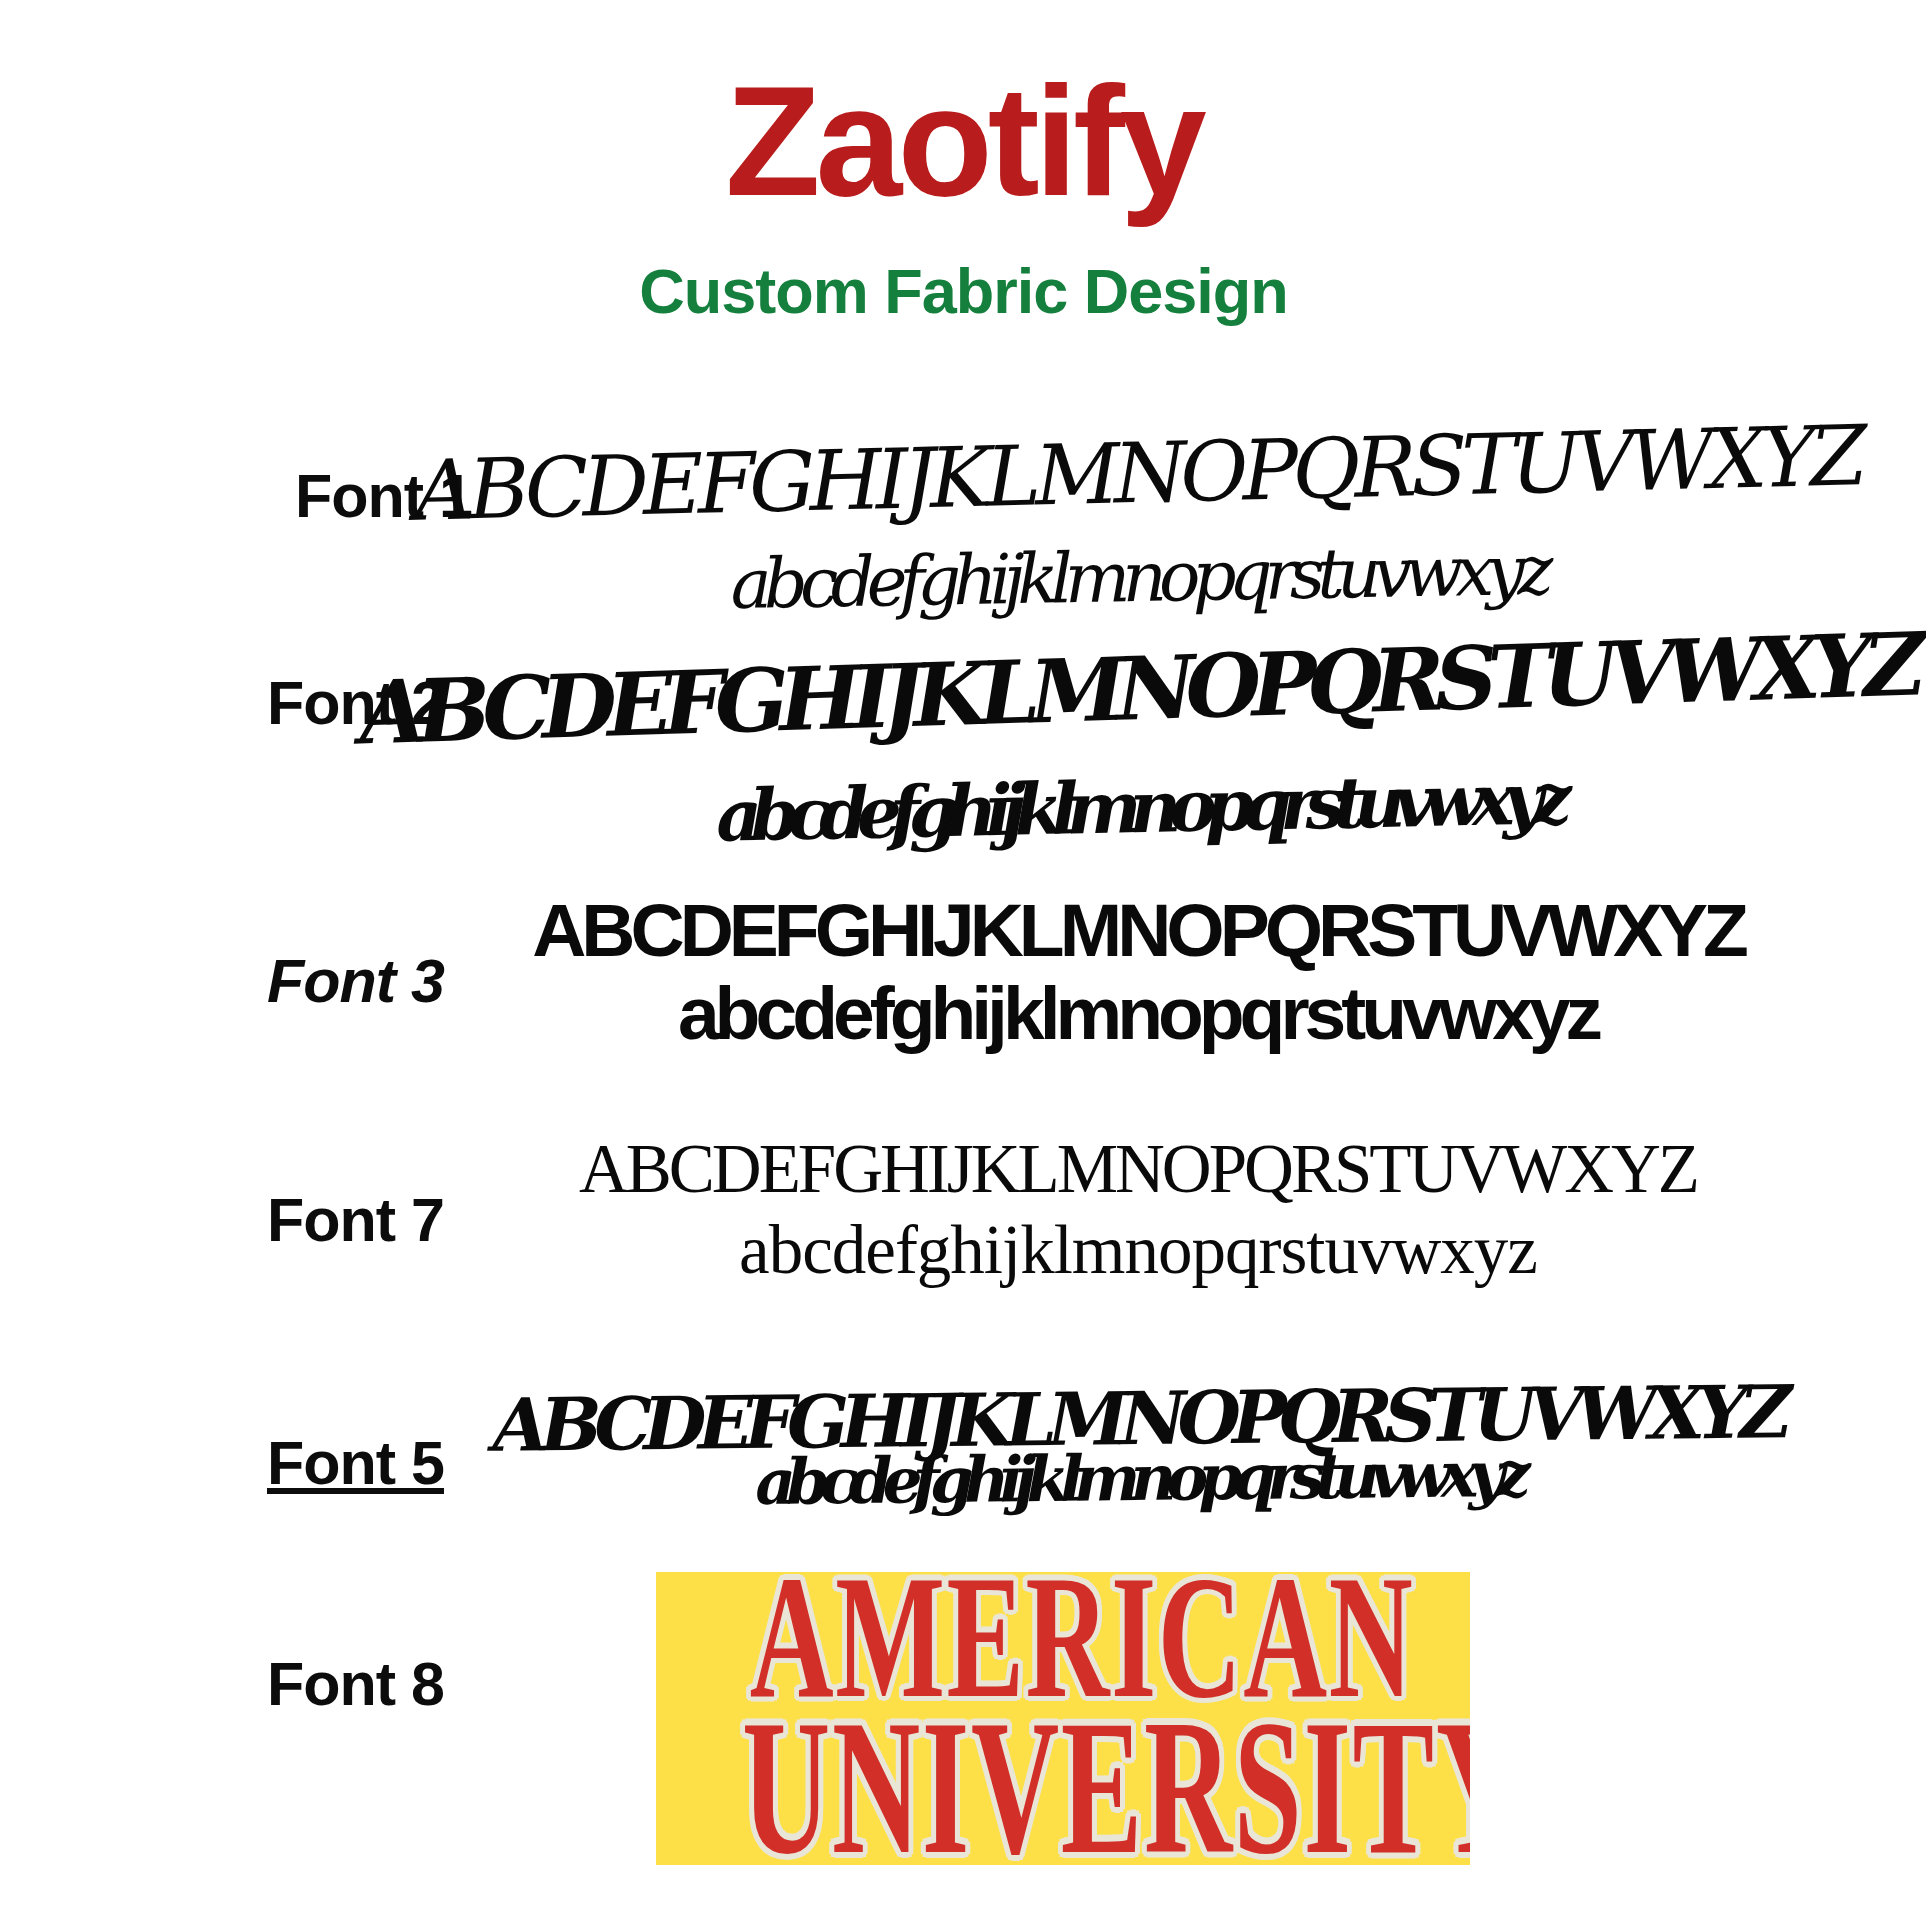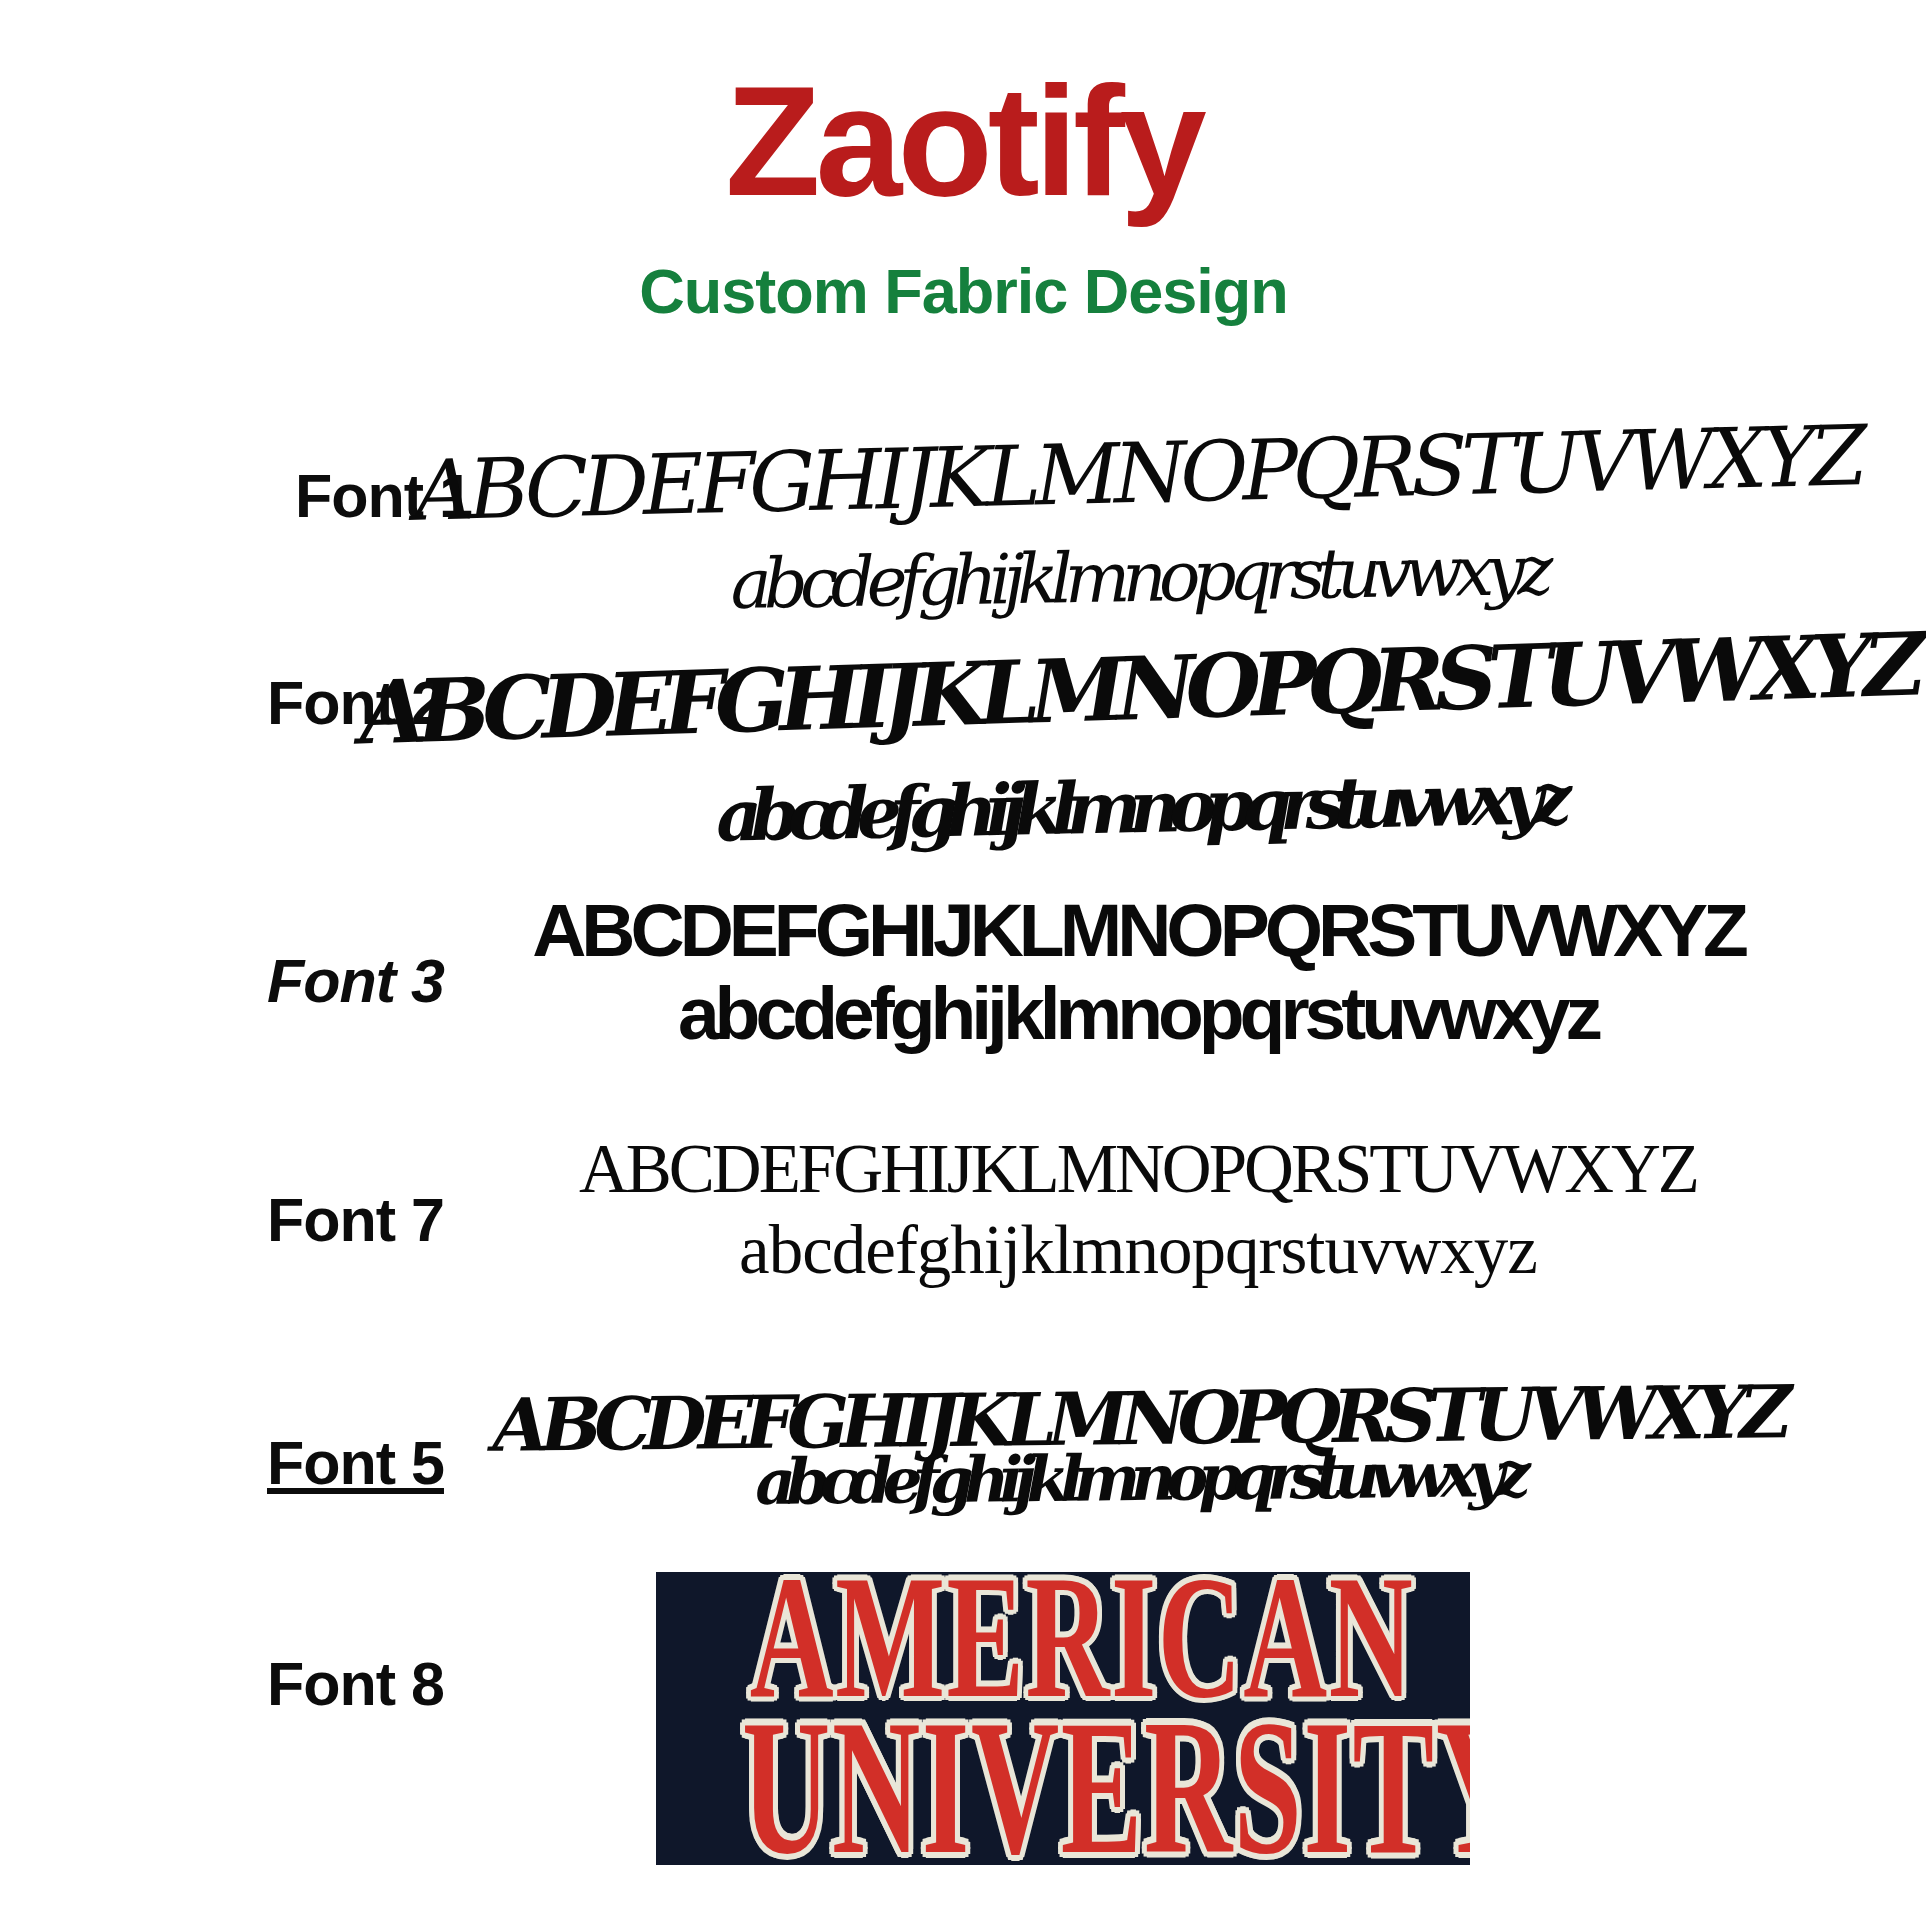--- a/index.html
+++ b/index.html
@@ -128,21 +128,21 @@
 
   <div class="row-label lbl-4">Font 7</div>
   <div class="sample f4u">ABCDEFGHIJKLMNOPQRSTUVWXYZ</div>
   <div class="sample f4l">abcdefghijklmnopqrstuvwxyz</div>
 
   <div class="row-label lbl-5">Font 5</div>
   <div class="sample f5u">ABCDEFGHIJKLMNOPQRSTUVWXYZ</div>
   <div class="sample f5l">abcdefghijklmnopqrstuvwxyz</div>
 
   <div class="row-label lbl-6">Font 8</div>
-  <div class="badge" style="background: #0f172a;">
+  <div class="badge" style="background: #fde047;">
     <div class="badge-line badge-line1">
       <span style="color: rgb(210, 47, 40); text-shadow: rgb(233, 230, 216) -5px 0px, rgb(233, 230, 216) 5px 0px, rgb(233, 230, 216) 0px -5px, rgb(233, 230, 216) 0px 5px, rgb(233, 230, 216) -4px -4px, rgb(233, 230, 216) 4px -4px, rgb(233, 230, 216) -4px 4px, rgb(233, 230, 216) 4px 4px, rgb(233, 230, 216) -6px 2px, rgb(233, 230, 216) 6px 2px, rgb(233, 230, 216) -6px -2px, rgb(233, 230, 216) 6px -2px;">AMERICAN</span>
     </div>
     <div class="badge-line badge-line2">
       <span style="color: rgb(210, 47, 40); text-shadow: rgb(233, 230, 216) -5px 0px, rgb(233, 230, 216) 5px 0px, rgb(233, 230, 216) 0px -5px, rgb(233, 230, 216) 0px 5px, rgb(233, 230, 216) -4px -4px, rgb(233, 230, 216) 4px -4px, rgb(233, 230, 216) -4px 4px, rgb(233, 230, 216) 4px 4px, rgb(233, 230, 216) -6px 2px, rgb(233, 230, 216) 6px 2px, rgb(233, 230, 216) -6px -2px, rgb(233, 230, 216) 6px -2px;">UNIVERSITY</span>
     </div>
   </div>
 
 </div>
 

